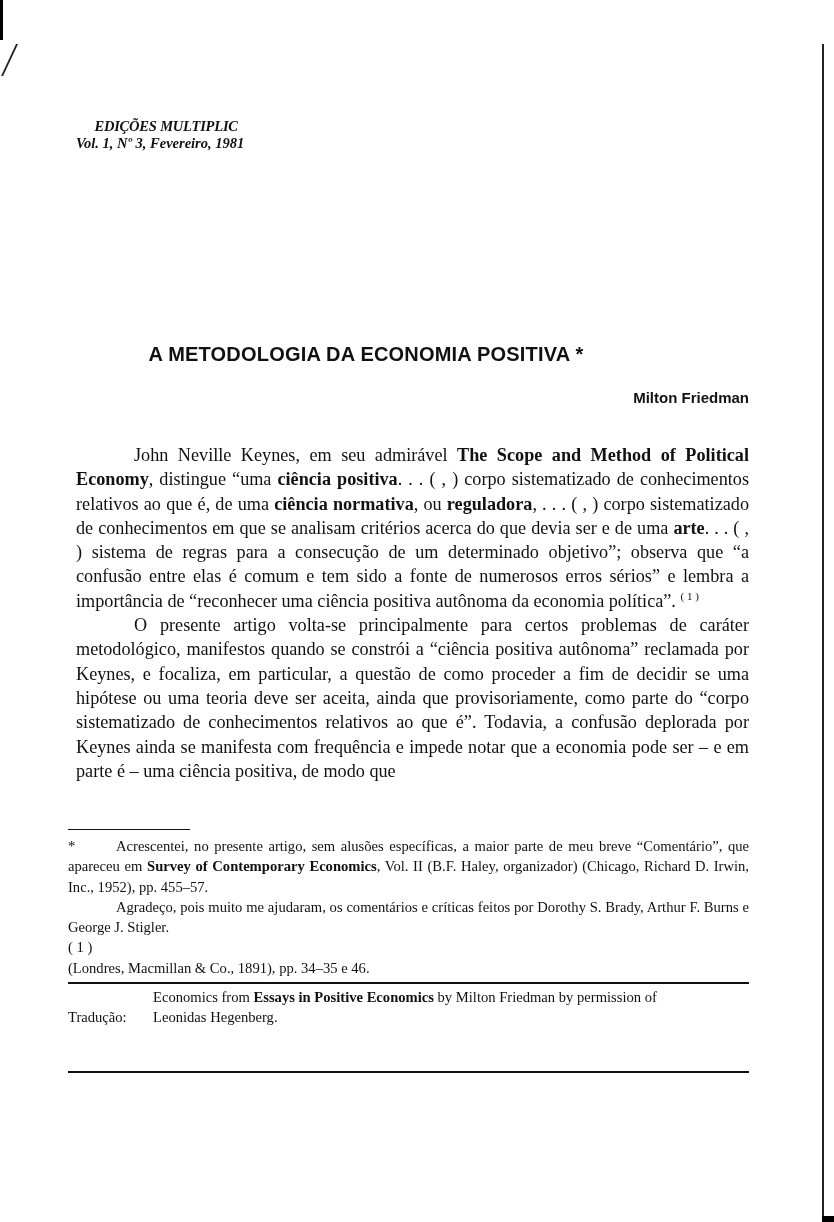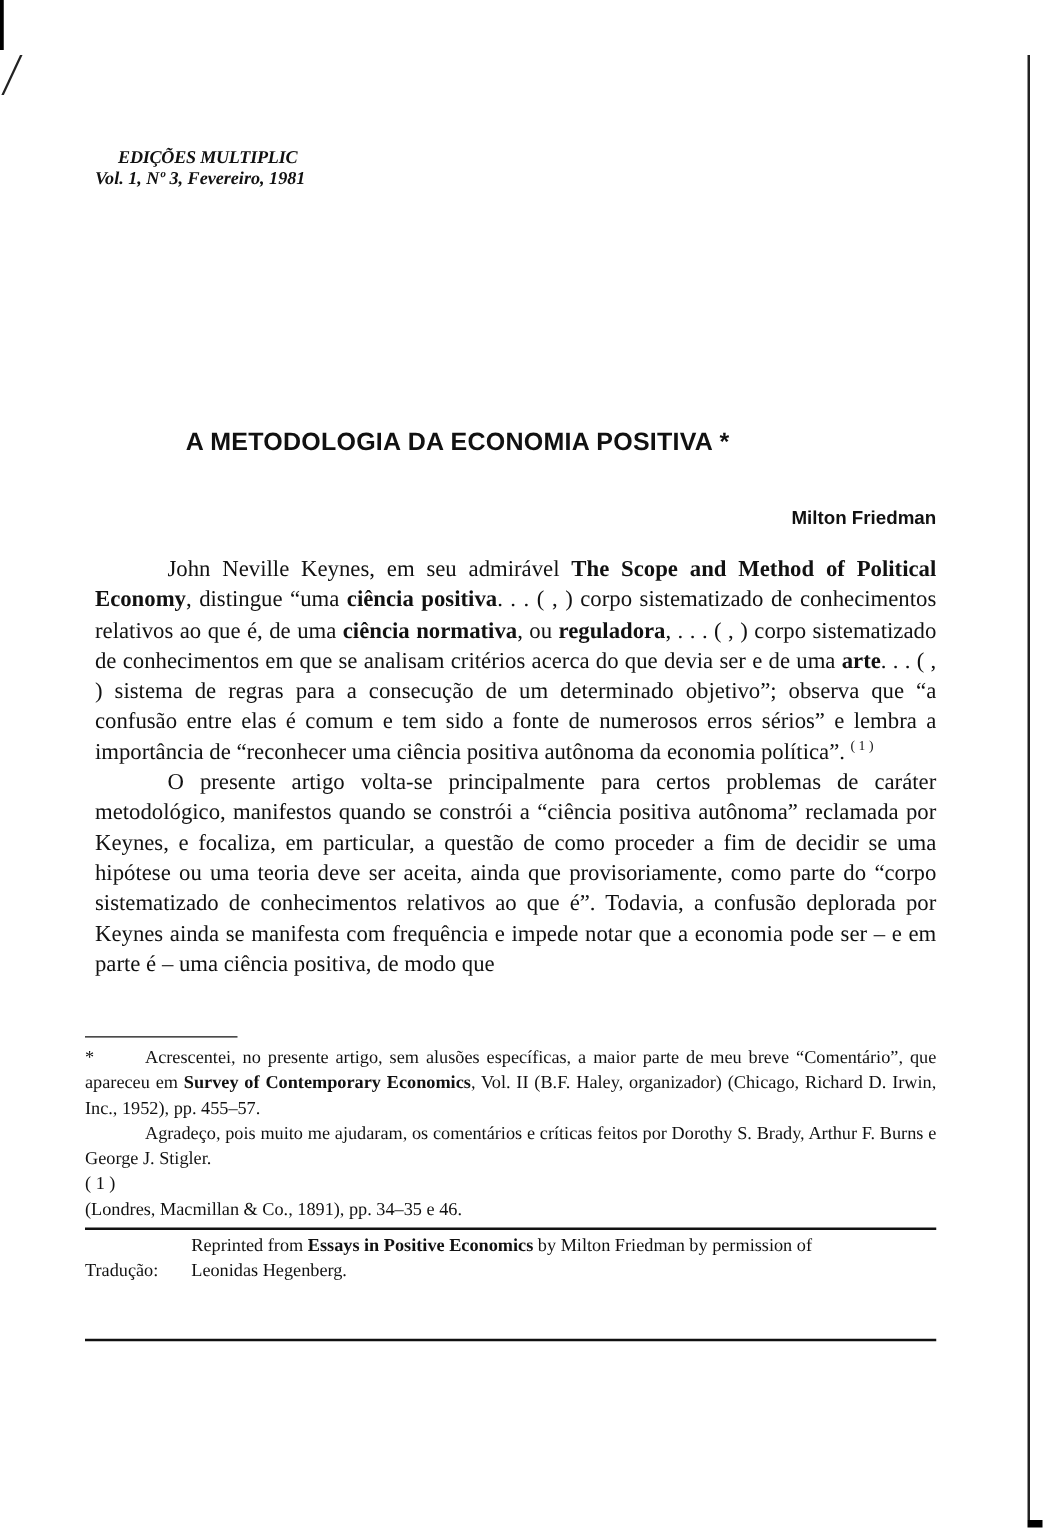--- a/index.html
+++ b/index.html
@@ -39,21 +39,21 @@
     .masthead .line1 { padding-left: 12px; letter-spacing: -0.2px; }
 
     .title {
       position: absolute; left: 0; width: 720px; top: 343px;
       text-align: center;
       font-family: "Liberation Sans", "DejaVu Sans", sans-serif;
       font-weight: bold; font-size: 20px; letter-spacing: 0.2px;
       padding-left: 12px; box-sizing: border-box;
     }
     .author {
-      position: absolute; right: 85px; top: 406px;
+      position: absolute; right: 85px; top: 389px;
       font-family: "Liberation Sans", "DejaVu Sans", sans-serif;
       font-weight: bold; font-size: 15px;
     }
 
     .body-text {
       position: absolute; left: 76px; top: 443px; width: 673px;
       font-size: 18.2px; line-height: 24.3px;
       text-align: justify;
     }
     .body-text p { margin: 0; text-indent: 58px; }
@@ -112,21 +112,21 @@
   <p class="indent"><span>Agradeço, pois muito me ajudaram, os comentários e críticas feitos por </span><span>Dorothy S. Brady, Arthur F. Burns e George J. Stigler</span><span>.</span></p>
   <p>( 1 )</p>
   <p>(Londres, Macmillan &amp; Co., 1891), pp. 34–35 e 46.</p>
 </div>
 
 <div class="credit-rule-top"></div>
 
 <div class="credits">
   <div class="row">
     <span class="label"></span>
-    <span><span>Reprinted from </span><b>Essays in Positive Economics</b><span> by Milton Friedman by permission of</span></span>
+    <span><span>Economics from </span><b>Essays in Positive Economics</b><span> by Milton Friedman by permission of</span></span>
   </div>
   <div class="row">
     <span class="label">Tradução:</span>
     <span>Leonidas Hegenberg.</span>
   </div>
 </div>
 
 <div class="credit-rule-bottom"></div>
 
 </body></html>

